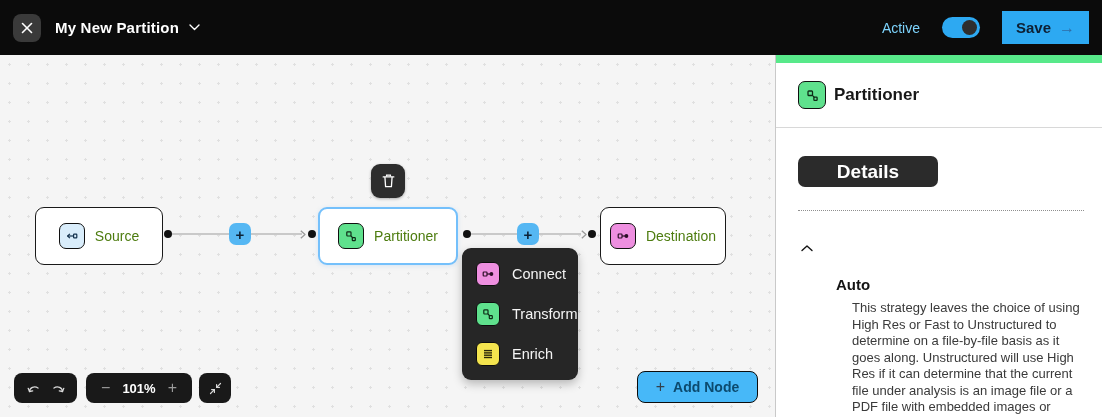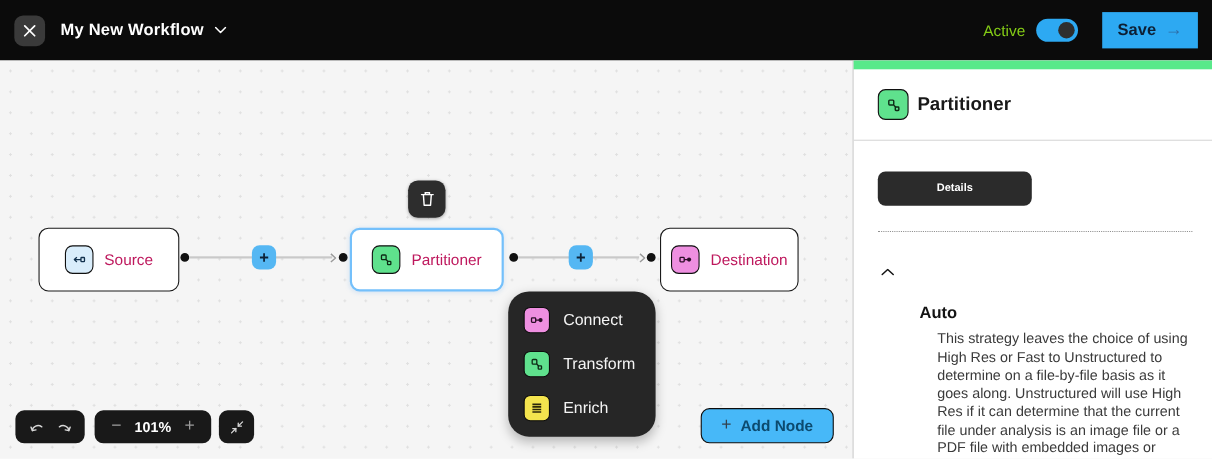--- a/index.html
+++ b/index.html
@@ -7,51 +7,51 @@
   #app { position:relative; width:1102px; height:417px; overflow:hidden; background:#f5f5f5; }
 
   
   .topbar { position:absolute; top:0; left:0; width:1102px; height:55px; background:#0b0b0b;
             display:flex; align-items:center; padding:0 13px; }
   .close-btn { width:28px; height:28px; border-radius:8px; background:#3a3a3a; display:flex;
                align-items:center; justify-content:center; cursor:pointer; flex:0 0 auto; }
   .wf-title { color:#fff; font-size:15px; font-weight:700; margin-left:14px; letter-spacing:.2px; }
   .title-chevron { margin-left:10px; display:flex; align-items:center; cursor:pointer; }
   .topbar-spacer { flex:1; }
-  .active-label { color:#84cc16; font-size:14px; margin-right:10px; }
+  .active-label { color:#7dd3fc; font-size:14px; margin-right:22px; }
   .toggle { width:38px; height:21px; border-radius:11px; background:#38acf2; position:relative; cursor:pointer; margin-right:22px; }
   .toggle-knob { position:absolute; right:3px; top:3px; width:15px; height:15px; border-radius:50%; background:#2e2e2e; }
   .save-btn { background:#2da9f2; border:none; border-radius:0; height:33px; width:87px;
               display:flex; align-items:center; justify-content:center; gap:8px; cursor:pointer; }
   .save-label { color:#0d1f33; font-size:15px; font-weight:700; }
   .save-arrow { color:#2f6da6; font-size:16px; font-weight:700; line-height:1; }
 
   
   .canvas { position:absolute; top:55px; left:0; width:775px; height:362px; background:#f5f5f5;
             background-image:radial-gradient(#e0e0e0 1px, transparent 1.2px); background-size:19px 19px; }
 
   .node { position:absolute; height:58px; background:#fff; border:1.5px solid #1a1a1a; border-radius:9px;
           display:flex; align-items:center; justify-content:center; gap:10px; cursor:pointer; }
   .node.selected { border:2px solid #74c0fb; box-shadow:0 1px 4px rgba(120,180,240,.25); }
   .node-icon { width:26px; height:26px; border-radius:7px; border:1.2px solid #101010;
                display:flex; align-items:center; justify-content:center; }
-  .node-label { font-size:14px; color:#be185d;text-align:center; }
+  .node-label { font-size:14px; color:#4d7c0f;text-align:center; }
 
   .edge-dot { position:absolute; width:8px; height:8px; border-radius:50%; background:#111; }
   .edge-line { position:absolute; height:1.6px; background:#c9c9c9; }
   .edge-arrow { position:absolute; }
   .edge-plus { position:absolute; width:22px; height:22px; border-radius:7px; background:#55b7f3; border:none;
                color:#0d2338; font-size:15px; font-weight:700; display:flex; align-items:center; justify-content:center;
                cursor:pointer; line-height:1; }
 
   .trash-btn { position:absolute; left:371px; top:109px; width:34px; height:34px; background:#2d2d2d;
                border-radius:9px; display:flex; align-items:center; justify-content:center; cursor:pointer;
                box-shadow:0 1px 3px rgba(0,0,0,.3); }
 
-  .node-menu { position:absolute; left:462px; top:210px; width:134px; background:#262626; border-radius:19px;
+  .node-menu { position:absolute; left:462px; top:193px; width:116px; background:#262626; border-radius:9px;
                padding:6px 0; box-shadow:0 4px 10px rgba(0,0,0,.25); }
   .menu-item { height:40px; display:flex; align-items:center; gap:12px; padding-left:14px; cursor:pointer; }
   .menu-icon { width:24px; height:24px; border-radius:6px; border:1.2px solid #0d0d0d;
                display:flex; align-items:center; justify-content:center; }
   .menu-label { color:#f4f4f4; font-size:14.5px; }
 
   .ctrl-pill { position:absolute; top:318px; height:30px; background:#191919; border-radius:8px;
                display:flex; align-items:center; justify-content:center; }
   .undo-pill { left:14px; width:63px; gap:10px; }
   .zoom-pill { left:86px; width:106px; gap:12px; }
@@ -69,42 +69,42 @@
 
   
   .panel { position:absolute; top:55px; right:0; width:327px; height:362px; background:#fff;
            border-left:1px solid #c9c9c9; }
   .panel-accent { position:absolute; top:0; left:0; right:0; height:8px; background:#58e98a; }
   .panel-header-icon { position:absolute; left:22px; top:26px; width:28px; height:28px; border-radius:7px;
                        border:1.3px solid #101010; display:flex; align-items:center; justify-content:center; }
   .panel-title { position:absolute; left:58px; top:30px; font-size:17px; font-weight:700; color:#181818; }
   .panel-divider { position:absolute; top:72px; left:0; right:0; height:1px; background:#d8d8d8; }
   .tab { position:absolute; top:101px; width:140px; height:31px; border:none; border-radius:7px;
-         font-size:10px; cursor:pointer; font-family:inherit; }
+         font-size:19px; cursor:pointer; font-family:inherit; }
   .tab-details { left:22px; background:#2b2b2b; color:#fff; font-weight:600; }
   .tab-faq { left:168px; background:#f6f6f6; color:#b4b4b4; font-weight:400; }
   .dotted-divider { position:absolute; top:155px; left:22px; right:18px; border-top:1.5px dotted #8f8f8f; }
   .section-chevron { position:absolute; left:25px; top:183px; cursor:pointer; }
   .section-title { position:absolute; left:52px; top:180px; font-size:14px; font-weight:700; color:#141414; }
   .strategy-name { position:absolute; left:60px; top:221px; font-size:15px; font-weight:700; color:#141414; }
   .strategy-desc { position:absolute; left:76px; top:245px; width:238px; font-size:13px; line-height:16.5px; color:#3a3a3a; }
 </style>
 </head>
 <body>
 
 <div id="app">
 
   <div class="topbar">
     <div class="close-btn">
       <svg width="12" height="12" viewBox="0 0 12 12">
         <line x1="1.5" y1="1.5" x2="10.5" y2="10.5" stroke="#fff" stroke-width="1.6" stroke-linecap="round"></line>
         <line x1="10.5" y1="1.5" x2="1.5" y2="10.5" stroke="#fff" stroke-width="1.6" stroke-linecap="round"></line>
       </svg>
     </div>
-    <div class="wf-title">My New Workflow</div>
+    <div class="wf-title">My New Partition</div>
     <div class="title-chevron">
       <svg width="11" height="7" viewBox="0 0 11 7">
         <polyline points="1,1 5.5,5.5 10,1" fill="none" stroke="#fff" stroke-width="1.4" stroke-linecap="round" stroke-linejoin="round"></polyline>
       </svg>
     </div>
     <div class="topbar-spacer"></div>
     <div class="active-label">Active</div>
     <div class="toggle" style="background-color: rgb(45, 169, 242);">
       <div class="toggle-knob"></div>
     </div>

